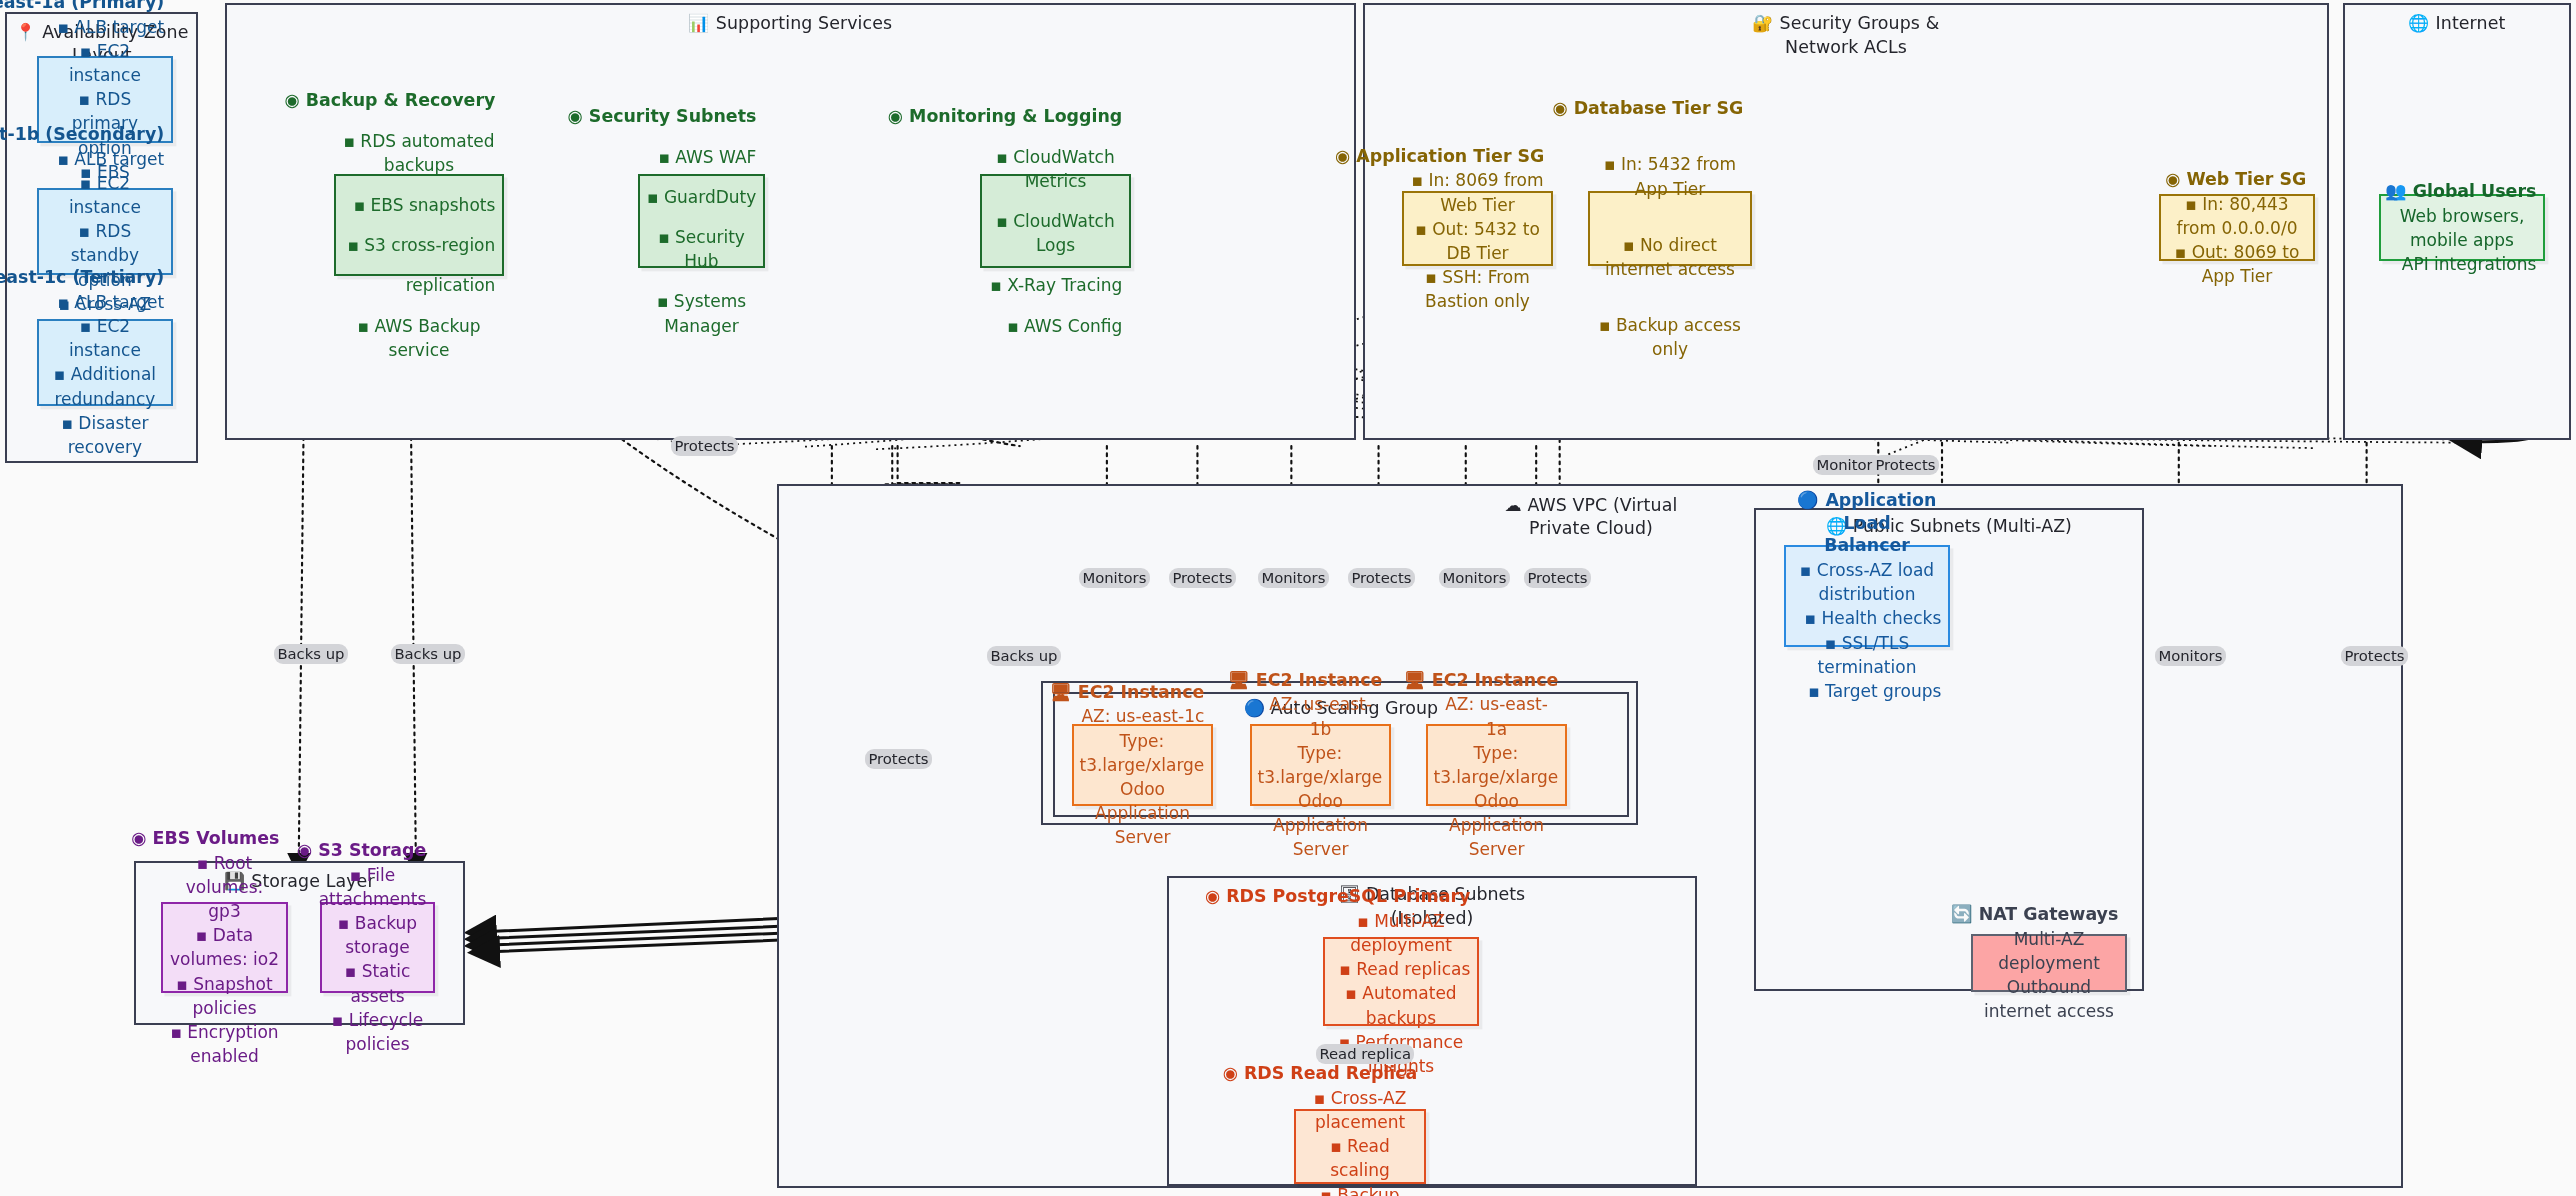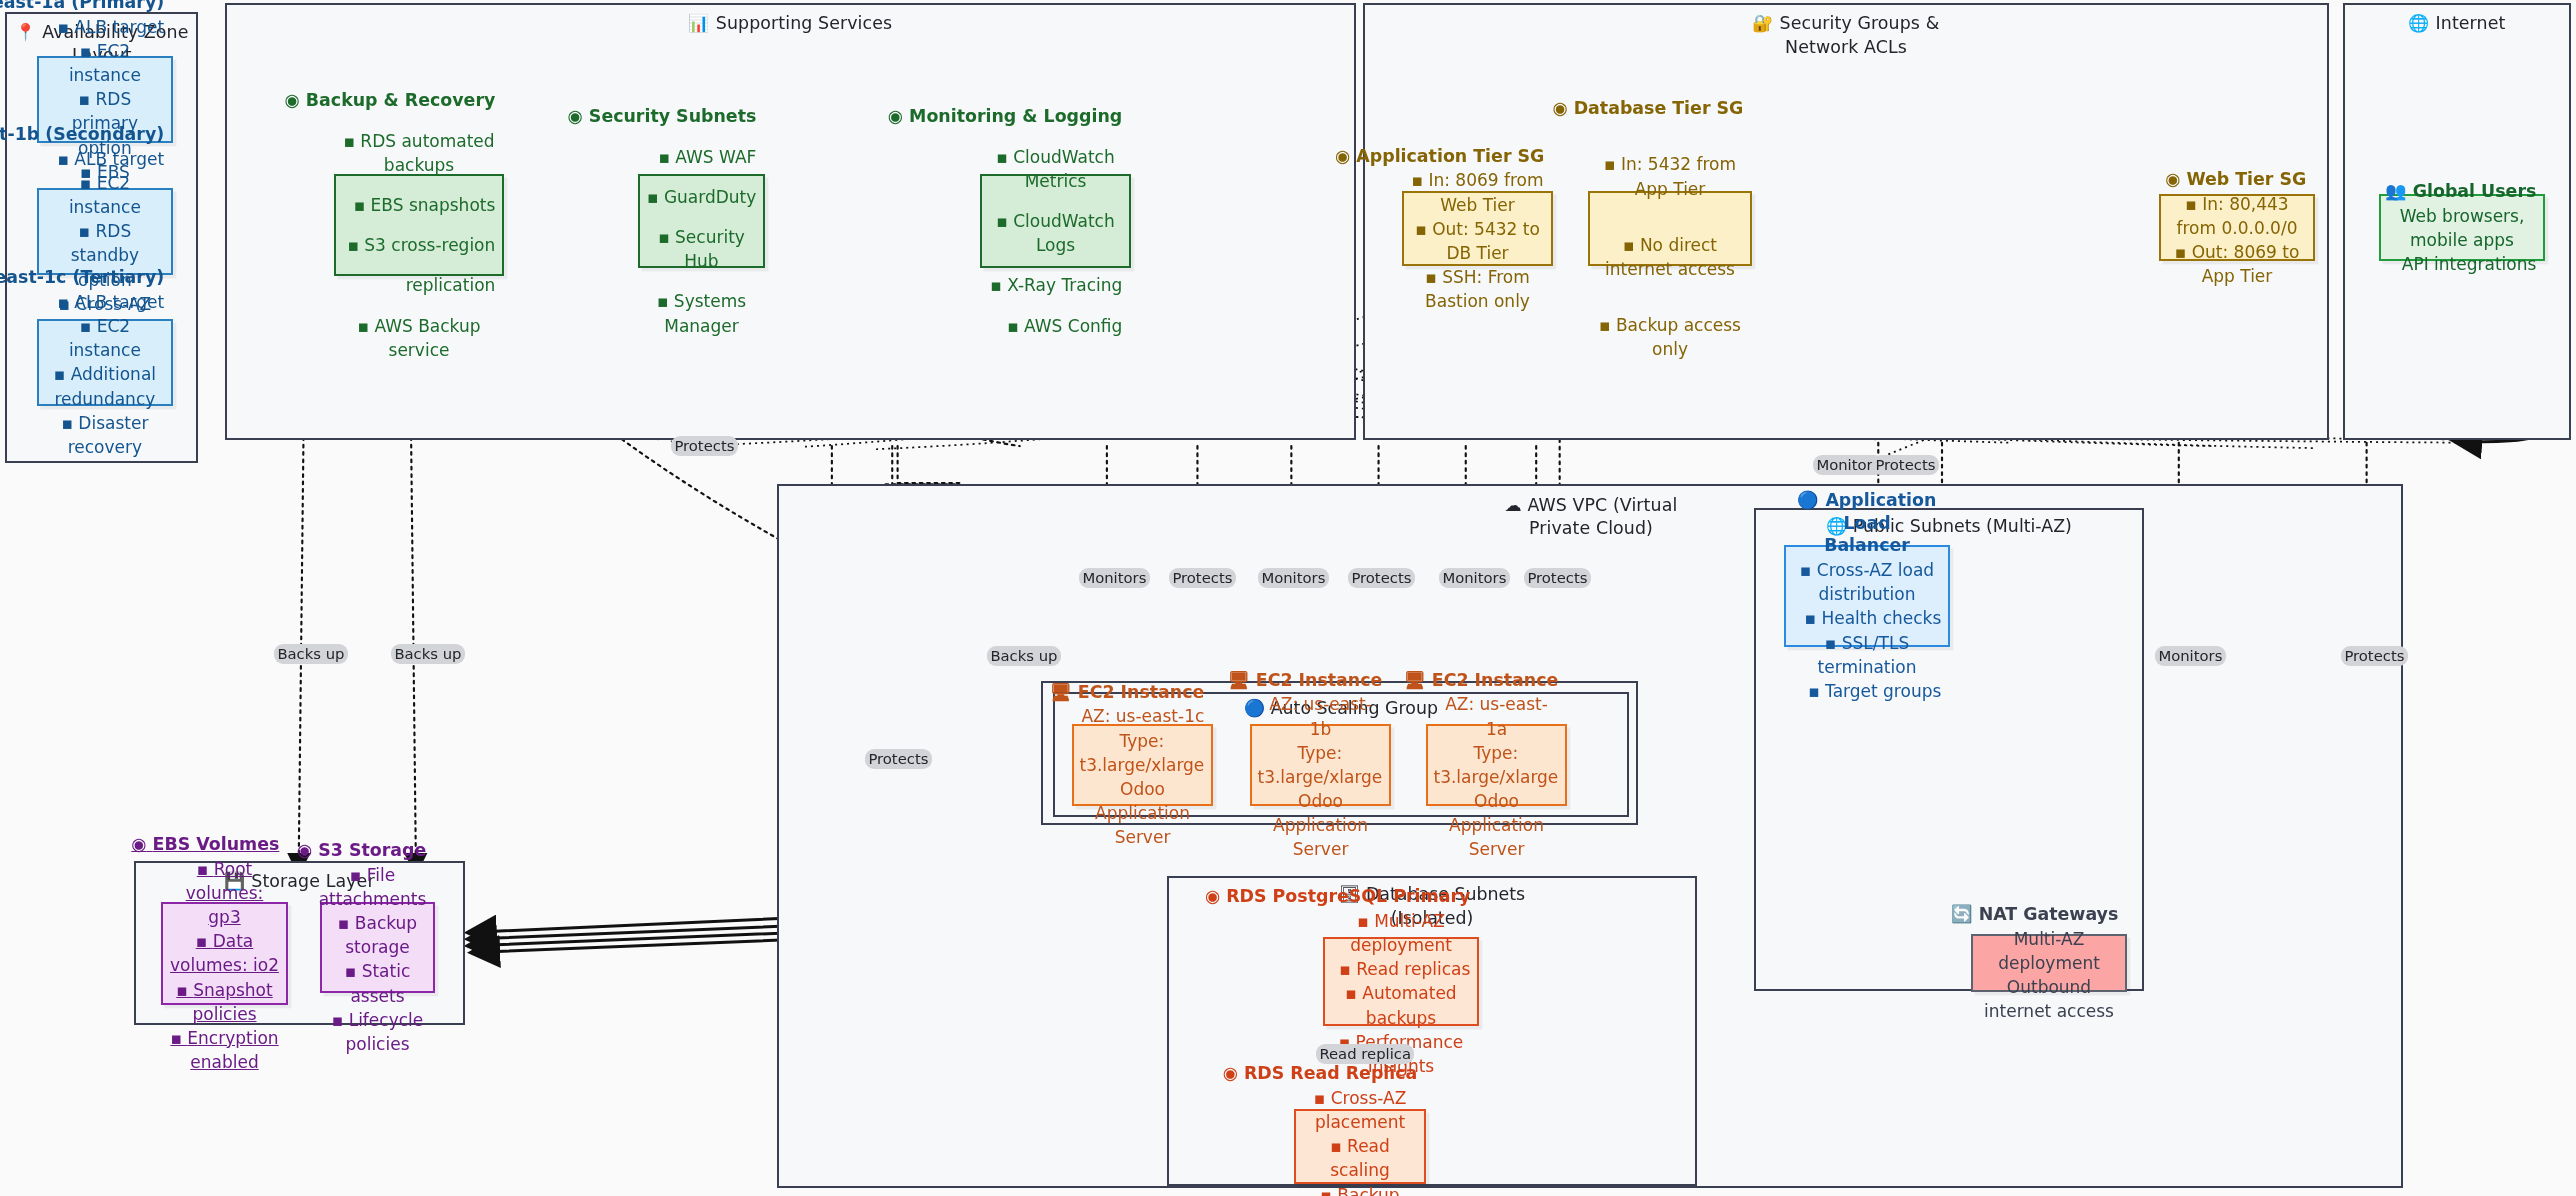--- a/index.html
+++ b/index.html
@@ -367,21 +367,21 @@
       </div>
     </div>
   </div>
 
   <div class="panel" style="left:134px;top:861px;width:331px;height:164px;">
     <div class="panel-title">
       <span class="ico">💾</span>
       <span>Storage Layer</span>
     </div>
 
-    <div class="node purple" style="left:25px;top:39px;width:127px;height:103px;text-decoration:underline;">
+    <div class="node purple" style="left:25px;top:39px;width:127px;height:91px;">
       <div class="nt">
         <span>◉</span>
         <span>EBS Volumes</span>
       </div>
       <div class="nl">▪ <span>Root volumes: gp3</span></div>
       <div class="nl">▪ <span>Data volumes: io2</span></div>
       <div class="nl">▪ <span>Snapshot policies</span></div>
       <div class="nl">▪ <span>Encryption enabled</span></div>
     </div>
 

